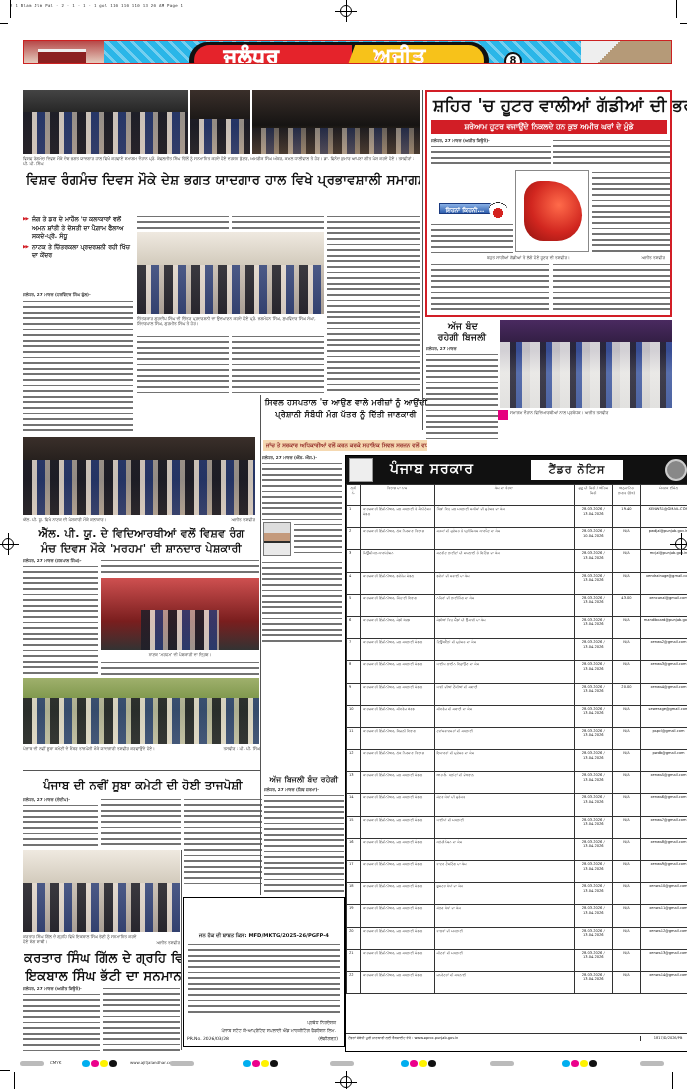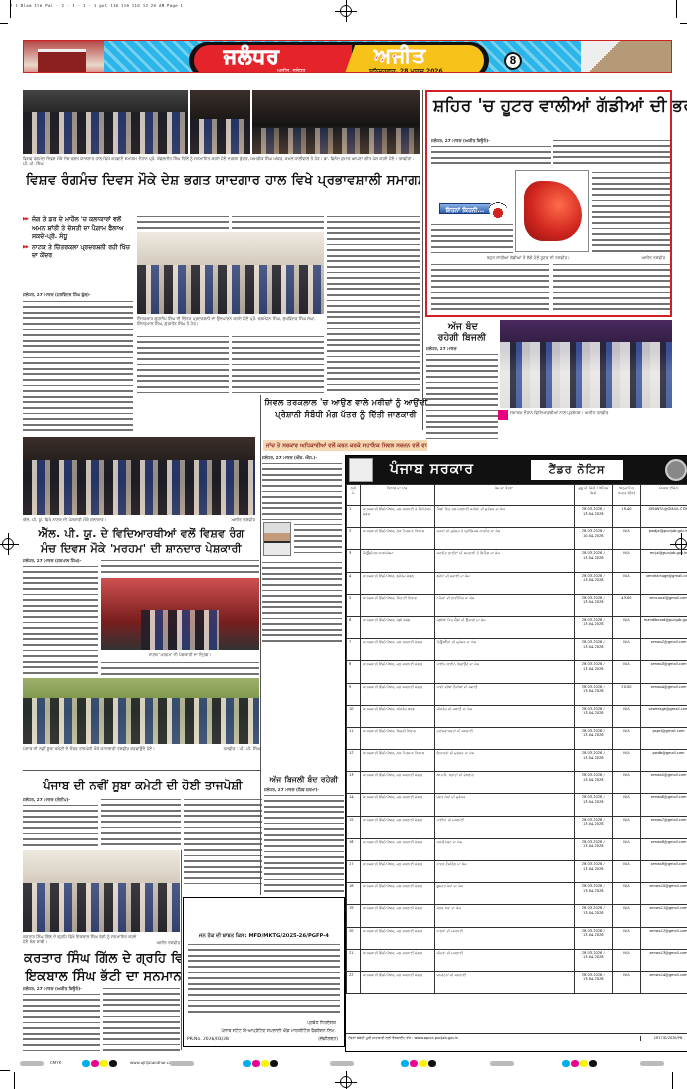--- a/index.html
+++ b/index.html
@@ -7,21 +7,21 @@
   body { position: relative; font-family: "DejaVu Sans", sans-serif; color: #111; }
 
   .abs { position: absolute; }
   .slug { left: 10px; top: 3px; font-size: 4px; color: #333; letter-spacing: 0.3px; font-family: "DejaVu Sans Mono", monospace; }
   .crop-mark { position: absolute; background: #000; }
   .reg-mark { position: absolute; width: 12px; height: 12px; border: 1px solid #000; border-radius: 50%; }
   .reg-mark::before { content: ""; position: absolute; left: -6px; top: 5px; width: 22px; height: 1px; background: #000; }
   .reg-mark::after { content: ""; position: absolute; left: 5px; top: -6px; width: 1px; height: 22px; background: #000; }
 
   
-  .masthead { left: 23px; top: 40px; width: 649px; height: 33px; border: 1px solid #c22; background: #2ab6e8;
+  .masthead { left: 23px; top: 40px; width: 649px; height: 24px; border: 1px solid #c22; background: #2ab6e8;
     background-image: repeating-linear-gradient(45deg, rgba(255,255,255,0.35) 0 3px, transparent 3px 9px); overflow: hidden; }
   .mh-photo-left { left: 0; top: 0; width: 80px; height: 40px; background: linear-gradient(#b64848, #e9d7c8 60%, #c44); }
   .mh-photo-left .bld { position: absolute; left: 14px; top: 8px; width: 48px; height: 26px; background: #8b2020; border-top: 3px solid #eee; }
   .mh-photo-right { right: 0; top: 0; width: 90px; height: 40px; background: linear-gradient(135deg, #eee 0 30%, #b59a78 30% 100%); }
   .mh-pill { left: 165px; top: 1px; width: 300px; height: 37px; border-radius: 19px; background: #111; overflow: hidden; }
   .mh-pill-red { position: absolute; left: 5px; top: 3px; width: 158px; height: 31px; background: #e5232b; border-radius: 16px 0 0 16px; }
   .mh-pill-yellow { position: absolute; left: 155px; top: 3px; width: 140px; height: 31px; background: #f7c21a; border-radius: 0 16px 16px 0; clip-path: polygon(8% 0, 100% 0, 100% 100%, 0 100%); }
   .mh-title-1 { position: absolute; left: 35px; top: 2px; font-family: "DejaVu Sans", sans-serif; font-weight: bold; font-size: 20px; color: #111; -webkit-text-stroke: 1px #fff; letter-spacing: 1px; }
   .mh-title-2 { position: absolute; left: 185px; top: 1px; font-weight: bold; font-size: 20px; color: #e5232b; -webkit-text-stroke: 0.6px #fff; letter-spacing: 1px; }
   .mh-sub-1 { position: absolute; left: 88px; top: 25px; font-size: 5px; color: #fff; }
@@ -144,20 +144,21 @@
 
 <div class="abs photo ph-room" style="left:137px;top:232px;width:187px;height:82px;">
     <div class="people" style="height:60%"></div>
   </div>
 <div class="abs caption" style="left:137px;top:316px;width:187px;height:16px;">ਚਿੱਤਰਕਾਰ ਗੁਰਦੀਪ ਸਿੰਘ ਦੀ ਚਿੱਤਰ ਪ੍ਰਦਰਸ਼ਨੀ ਦਾ ਉਦਘਾਟਨ ਕਰਦੇ ਹੋਏ ਪ੍ਰੋ. ਜਗਮੋਹਨ ਸਿੰਘ, ਸੁਖਵਿੰਦਰ ਸਿੰਘ ਸੰਘਾ, ਸ਼ਿੰਦਰਪਾਲ ਸਿੰਘ, ਗੁਰਮੀਤ ਸਿੰਘ ਤੇ ਹੋਰ।</div>
 <div class="abs lines" style="left:137px;top:334px;width:92px;height:60px;"></div>
 <div class="abs lines" style="left:232px;top:334px;width:92px;height:60px;"></div>
 
 <div class="abs red-box">
   <div class="red-box-head">ਸ਼ਹਿਰ 'ਚ ਹੂਟਰ ਵਾਲੀਆਂ ਗੱਡੀਆਂ ਦੀ ਭਰਮਾਰ</div>
+  <div class="red-box-sub">ਸ਼ਰੇਆਮ ਹੂਟਰ ਵਜਾਉਂਦੇ ਨਿਕਲਦੇ ਹਨ ਕੁਝ ਅਮੀਰ ਘਰਾਂ ਦੇ ਮੁੰਡੇ</div>
   <div class="abs caption" style="left:4px;top:46px;width:120px;height:6px;font-weight:bold;">ਜਲੰਧਰ, 27 ਮਾਰਚ (ਅਜੀਤ ਬਿਊਰੋ)-</div>
   <div class="abs lines" style="left:4px;top:52px;width:120px;height:24px;"></div>
   <div class="abs lines" style="left:126px;top:46px;width:117px;height:30px;"></div>
   <div class="abs tagline-box">
     <div class="tagline-label">ਇਹਨਾਂ ਕਿਹਨੀ...</div>
     <div class="cartoon"></div>
   </div>
   <div class="abs siren">
       <div class="siren-body"></div>
     </div>
@@ -179,21 +180,21 @@
 </div>
 <div class="pink-sq" style="left:498px;top:410px;"></div>
 <div class="abs caption" style="left:510px;top:410px;width:162px;height:27px;">ਸਮਾਗਮ ਦੌਰਾਨ ਵਿਦਿਆਰਥੀਆਂ ਨਾਲ ਪ੍ਰਬੰਧਕ। ਅਜੀਤ ਤਸਵੀਰ</div>
 
 <div class="abs photo ph-stage" style="left:23px;top:437px;width:232px;height:78px;">
     <div class="people" style="height:70%"></div>
   </div>
 <div class="abs caption" style="left:23px;top:517px;width:180px;height:6px;">ਐੱਲ. ਪੀ. ਯੂ. ਵਿਖੇ ਨਾਟਕ ਦੀ ਪੇਸ਼ਕਾਰੀ ਮੌਕੇ ਕਲਾਕਾਰ।</div>
 <div class="abs caption" style="left:205px;top:517px;width:50px;height:6px;text-align:right;">ਅਜੀਤ ਤਸਵੀਰ</div>
 
-<div class="abs head" style="left:262px;top:398px;width:168px;font-size:8px;text-align:center;">ਸਿਵਲ ਤਰਕਲਾਲ 'ਚ ਆਉਣ ਵਾਲੇ ਮਰੀਜ਼ਾਂ ਨੂੰ ਆਉਂਦੀ</div>
+<div class="abs head" style="left:262px;top:398px;width:168px;font-size:8px;text-align:center;">ਸਿਵਲ ਹਸਪਤਾਲ 'ਚ ਆਉਣ ਵਾਲੇ ਮਰੀਜ਼ਾਂ ਨੂੰ ਆਉਂਦੀ</div>
 <div class="abs head" style="left:262px;top:410px;width:168px;font-size:8px;text-align:center;">ਪ੍ਰੇਸ਼ਾਨੀ ਸੰਬੰਧੀ ਮੰਗ ਪੱਤਰ ਨੂੰ ਦਿੱਤੀ ਜਾਣਕਾਰੀ</div>
 <div class="abs tan-bar">ਜਾਂਚ ਤੇ ਸਰਕਾਰ ਅਧਿਕਾਰੀਆਂ ਵਲੋਂ ਕਰਨ ਕਰਕੇ ਸਹਾਇਕ ਸਿਵਲ ਸਰਜਨ ਵਲੋਂ ਵਧਾਈ ਕਾਰਵਾਈ</div>
 <div class="abs caption" style="left:262px;top:455px;width:80px;height:6px;font-weight:bold;">ਜਲੰਧਰ, 27 ਮਾਰਚ (ਐੱਸ. ਐੱਸ.)-</div>
 <div class="abs lines" style="left:262px;top:461px;width:80px;height:60px;"></div>
 <div class="abs portrait" style="left:263px;top:522px;width:28px;height:34px;"></div>
 <div class="abs lines" style="left:294px;top:522px;width:48px;height:34px;"></div>
 <div class="abs lines" style="left:262px;top:560px;width:80px;height:85px;"></div>
 
 <div class="abs head" style="left:24px;top:527px;width:235px;font-size:11px;text-align:center;">ਐੱਲ. ਪੀ. ਯੂ. ਦੇ ਵਿਦਿਆਰਥੀਆਂ ਵਲੋਂ ਵਿਸ਼ਵ ਰੰਗ</div>
 <div class="abs head" style="left:24px;top:542px;width:235px;font-size:11px;text-align:center;">ਮੰਚ ਦਿਵਸ ਮੌਕੇ 'ਮਰਹਮ' ਦੀ ਸ਼ਾਨਦਾਰ ਪੇਸ਼ਕਾਰੀ</div>

